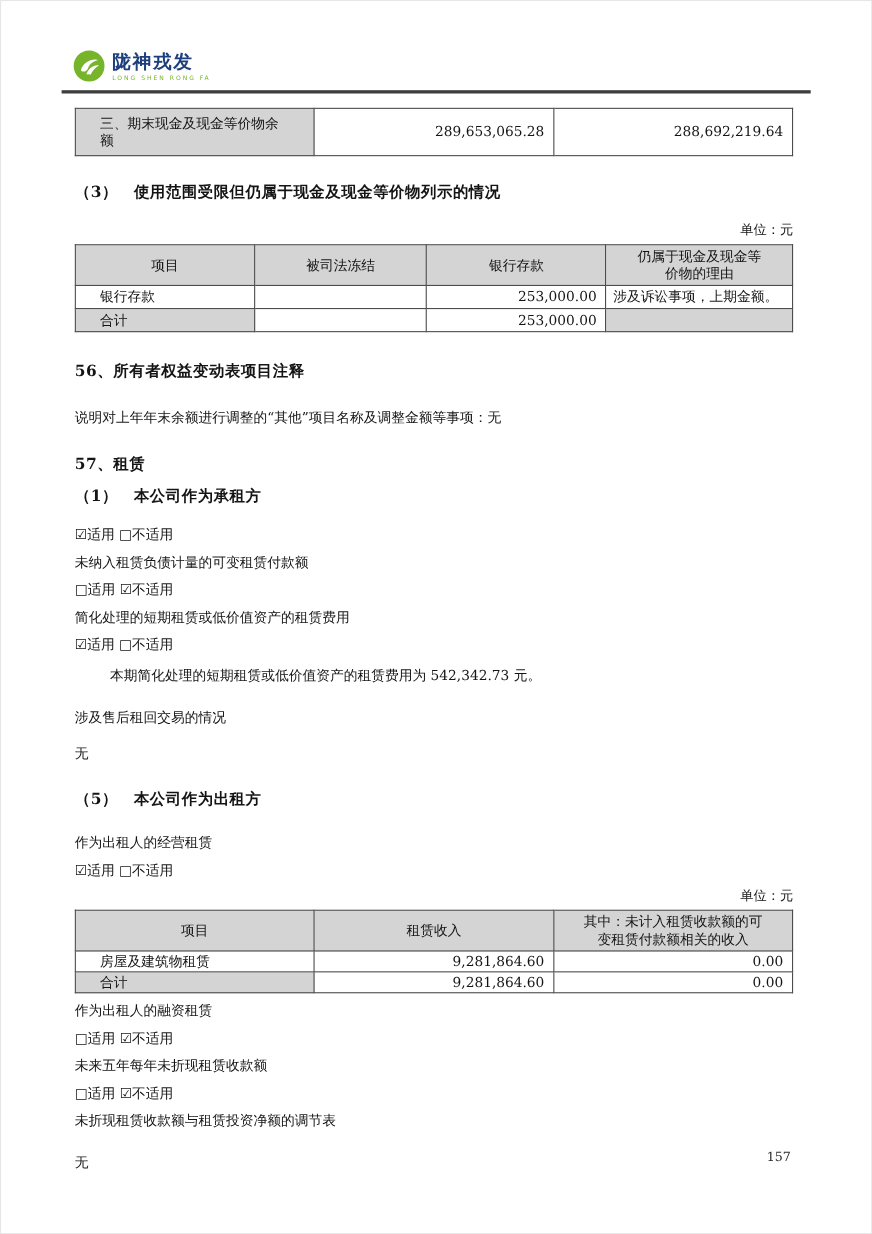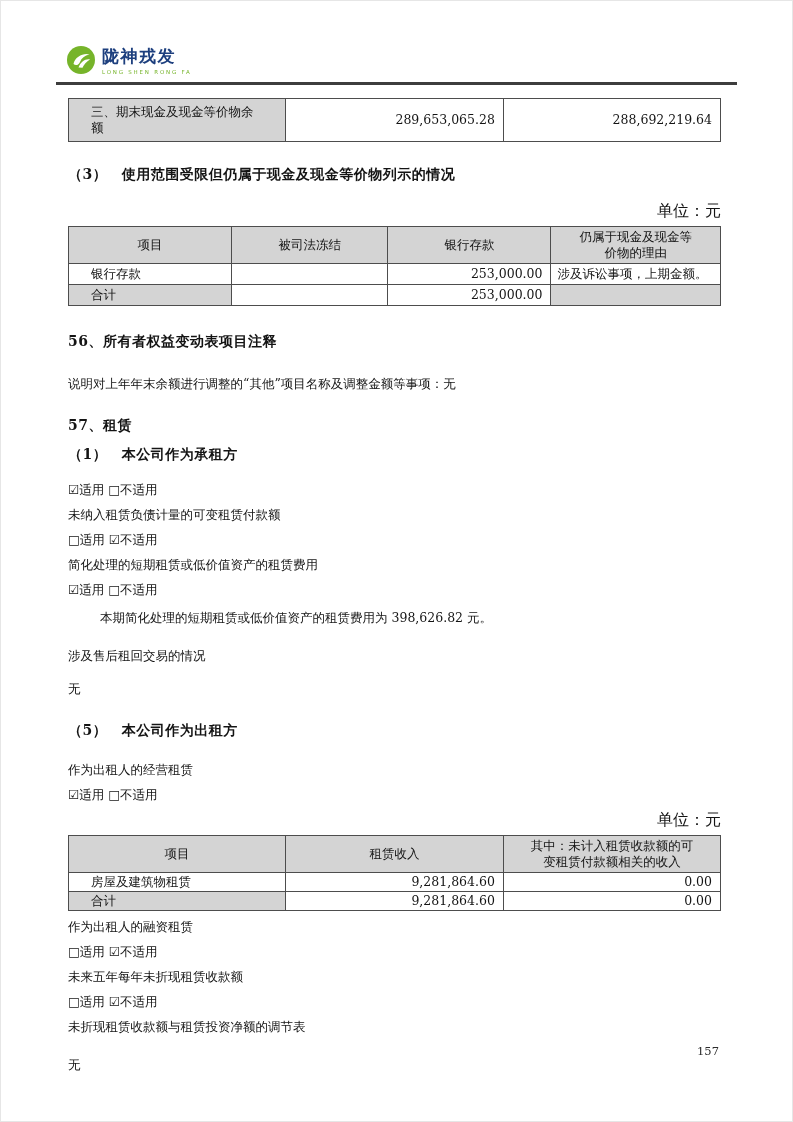--- a/index.html
+++ b/index.html
@@ -22,21 +22,21 @@
   td,th { border:1px solid #4d4d4d; padding:2px 22px; font-weight:normal; vertical-align:middle; line-height:16px; }
   .gray { background:#d4d4d4; }
   .num { text-align:right; padding-right:8px; }
   .ctr { text-align:center; }
 
   .t-carry { margin-top:13px; }
   .t-carry td { padding-top:5px; padding-bottom:5px; }
 
   .h-sub { font-size:14px; font-weight:bold; letter-spacing:0.5px; }
   .h3x { margin-top:24px; }
-  .unit { font-size:16px; text-align:right; margin-top:17px; }
+  .unit { font-size:12px; text-align:right; margin-top:17px; }
   .t-restricted { margin-top:4px; }
   .t-restricted .reason { padding:2px 8px 2px 6px; }
 
   .h56 { margin-top:27px; }
   .bline { font-size:12.5px; line-height:14px; margin-top:11px; }
   .p56 { margin-top:26px; }
   .h57 { margin-top:26px; }
   .h1sub { margin-top:11px; }
   .first-line { margin-top:19px; }
   .indent { padding-left:32px; margin-top:14px; }
@@ -126,21 +126,21 @@
     <div class="bline p56">说明对上年年末余额进行调整的“其他”项目名称及调整金额等事项：无</div>
 
     <div class="h-sub h57">57、租赁</div>
     <div class="h-sub h1sub">（1）　本公司作为承租方</div>
 
     <div class="bline first-line">☑适用 □不适用</div>
     <div class="bline">未纳入租赁负债计量的可变租赁付款额</div>
     <div class="bline">□适用 ☑不适用</div>
     <div class="bline">简化处理的短期租赁或低价值资产的租赁费用</div>
     <div class="bline">☑适用 □不适用</div>
-    <div class="bline indent">本期简化处理的短期租赁或低价值资产的租赁费用为 398,626.82 元。</div>
+    <div class="bline indent">本期简化处理的短期租赁或低价值资产的租赁费用为 542,342.73 元。</div>
     <div class="bline gap-lg">涉及售后租回交易的情况</div>
     <div class="bline gap-md">无</div>
 
     <div class="h-sub h2sub">（5）　本公司作为出租方</div>
     <div class="bline p-lessor">作为出租人的经营租赁</div>
     <div class="bline">☑适用 □不适用</div>
     <div class="unit unit2">单位：元</div>
 
     <table class="t-lease">
       <colgroup>

